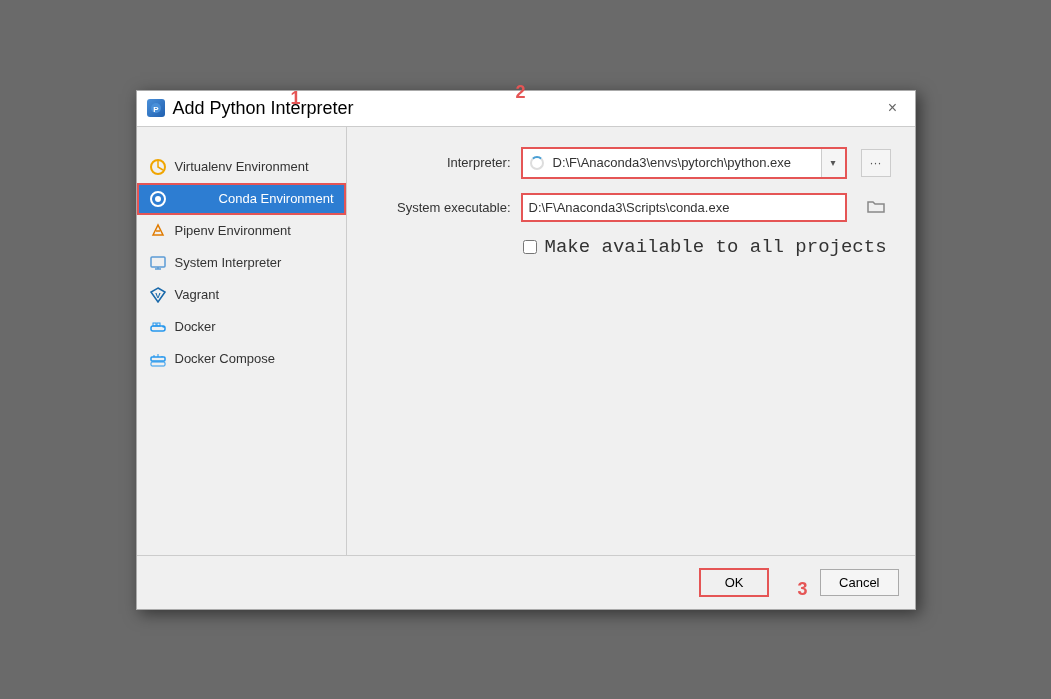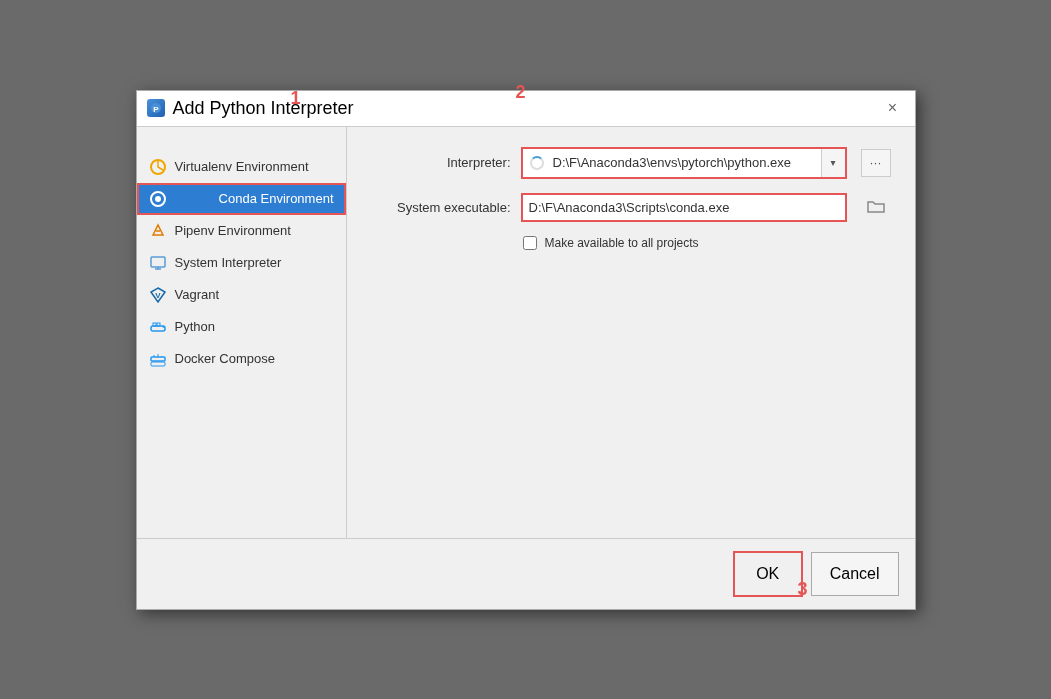--- a/index.html
+++ b/index.html
@@ -203,40 +203,42 @@
       gap: 8px;
       margin-left: 152px;
     }
     .checkbox-row input[type=checkbox] {
       width: 14px;
       height: 14px;
       cursor: pointer;
     }
     .checkbox-label {
       color: #333;
-      font-size: 12px;
-      cursor: pointer;
+      font-size: 19px;
+      cursor: pointer;
+      font-family: Liberation Mono, monospace;
     }
     .dialog-footer {
       display: flex;
       align-items: center;
       justify-content: flex-end;
       gap: 8px;
       padding: 12px 16px;
       border-top: 1px solid #ccc;
       background: #f0f0f0;
     }
     .footer-btn {
-      padding: 12px 18px;
+      padding: 5px 18px;
       border: 1px solid #aaa;
       background: #f5f5f5;
       cursor: pointer;
-      font-size: 16px;
+      font-size: 13px;
       min-width: 70px;
       text-align: center;
+      margin-left: 43px;
     }
     .footer-btn.primary {
       border: 2px solid #e55555;
       background: #f0f0f0;
     }
     .dialog-wrapper {
       position: relative;
     }
     .num-label {
       position: absolute;
@@ -329,21 +331,21 @@
 
         <div class="sidebar-item">
           <div class="item-icon icon-docker">
             <svg width="16" height="16" viewBox="0 0 16 16">
               <rect x="1" y="7" width="14" height="5" rx="2" fill="none" stroke="#2496ed" stroke-width="1.5"></rect>
               <rect x="3" y="4" width="3" height="3" fill="none" stroke="#2496ed" stroke-width="1"></rect>
               <rect x="7" y="4" width="3" height="3" fill="none" stroke="#2496ed" stroke-width="1"></rect>
               <path d="M12 8 Q14 6 14 9" fill="none" stroke="#2496ed" stroke-width="1"></path>
             </svg>
           </div>
-          <span>Python</span>
+          <span>Docker</span>
         </div>
 
         <div class="sidebar-item">
           <div class="item-icon icon-docker-compose">
             <svg width="16" height="16" viewBox="0 0 16 16">
               <rect x="1" y="6" width="14" height="4" rx="1" fill="none" stroke="#2496ed" stroke-width="1.5"></rect>
               <rect x="1" y="11" width="14" height="4" rx="1" fill="none" stroke="#2496ed" stroke-width="1"></rect>
               <path d="M4 6 L4 4 M8 6 L8 3 M12 6 L12 5" stroke="#2496ed" stroke-width="1"></path>
             </svg>
           </div>

